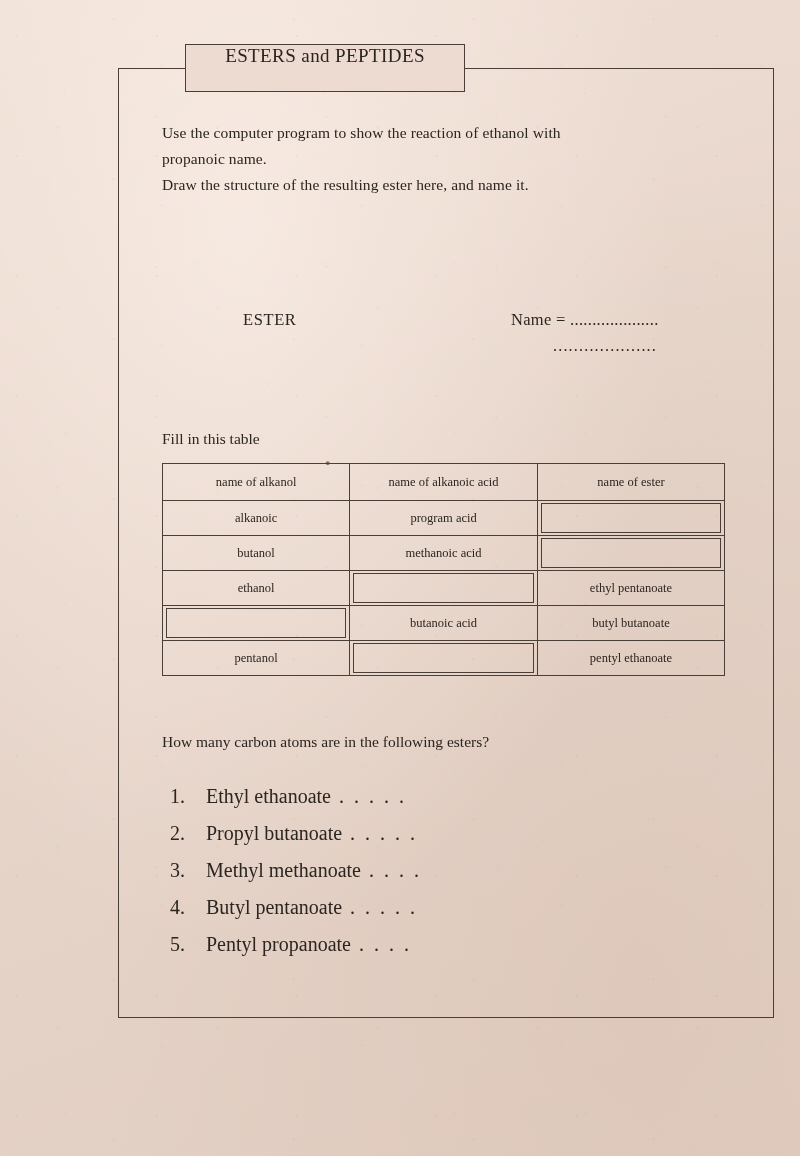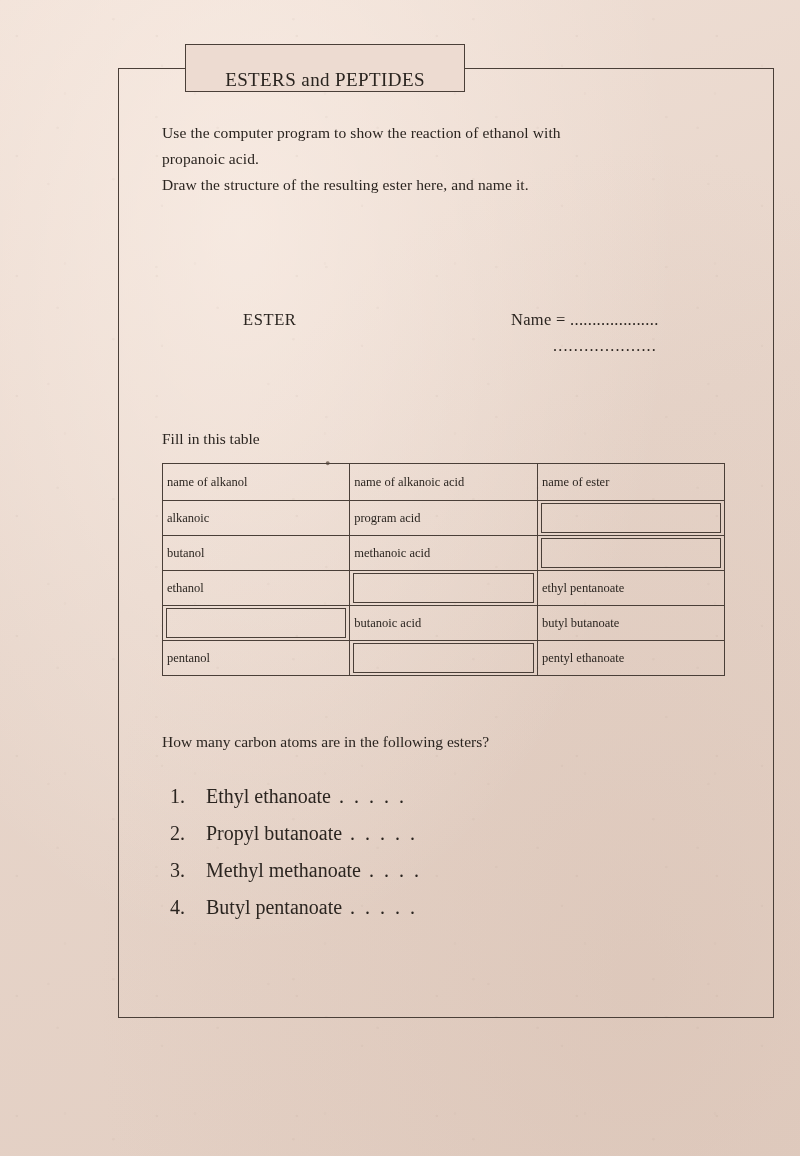--- a/index.html
+++ b/index.html
@@ -56,21 +56,21 @@
   .title-box {
     position: absolute;
     left: 185px;
     top: 44px;
     width: 280px;
     height: 48px;
     border: 1.5px solid #4a3f38;
     background: #eddbd1;
     box-sizing: border-box;
     display: flex;
-    align-items: flex-end;
+    align-items: flex-start;
     justify-content: center;
   }
   .title-box .title-text {
     font-size: 19px;
     letter-spacing: .4px;
     color: #2a241f;
   }
 
   .content {
     position: absolute;
@@ -127,20 +127,21 @@
     position: absolute;
     left: 162px;
     top: 463px;
     width: 563px;
     border-collapse: collapse;
     font-size: 12.5px;
   }
   table.worksheet td {
     border: 1.2px solid #4a3f38;
     height: 34px;
+    text-align: center;
     vertical-align: middle;
     padding: 0 4px;
     color: #2b2520;
   }
   table.worksheet td.head { height: 36px; }
   table.worksheet td.col1 { width: 188px; }
   table.worksheet td.col2 { width: 188px; }
   table.worksheet td.col3 { width: 187px; }
 
   
@@ -204,21 +205,21 @@
 
 <div class="sheet-border"></div>
 
 <div class="title-box">
   <span class="title-text">ESTERS and PEPTIDES</span>
 </div>
 
 <div class="content">
   <div class="intro">
     <div class="line">Use the computer program to show the reaction of ethanol with</div>
-    <div class="line">propanoic acid.</div>
+    <div class="line">propanoic name.</div>
     <div class="line">Draw the structure of the resulting ester here, and name it.</div>
   </div>
 </div>
 
 <div class="ester-row">
   <span class="ester-label">ESTER</span>
   <span class="name-eq">Name = ....................</span>
   <span class="dots-2">....................</span>
 </div>
 
@@ -283,13 +284,16 @@
   </li>
   <li>
     <span class="num">2.</span><span class="txt">Propyl butanoate</span><span class="dots">. . . . .</span>
   </li>
   <li>
     <span class="num">3.</span><span class="txt">Methyl methanoate</span><span class="dots">. . . .</span>
   </li>
   <li>
     <span class="num">4.</span><span class="txt">Butyl pentanoate</span><span class="dots">. . . . .</span>
   </li>
+  <li>
+    <span class="num">5.</span><span class="txt">Pentyl propanoate</span><span class="dots">. . . .</span>
+  </li>
 </ol>
 
 </body></html>

